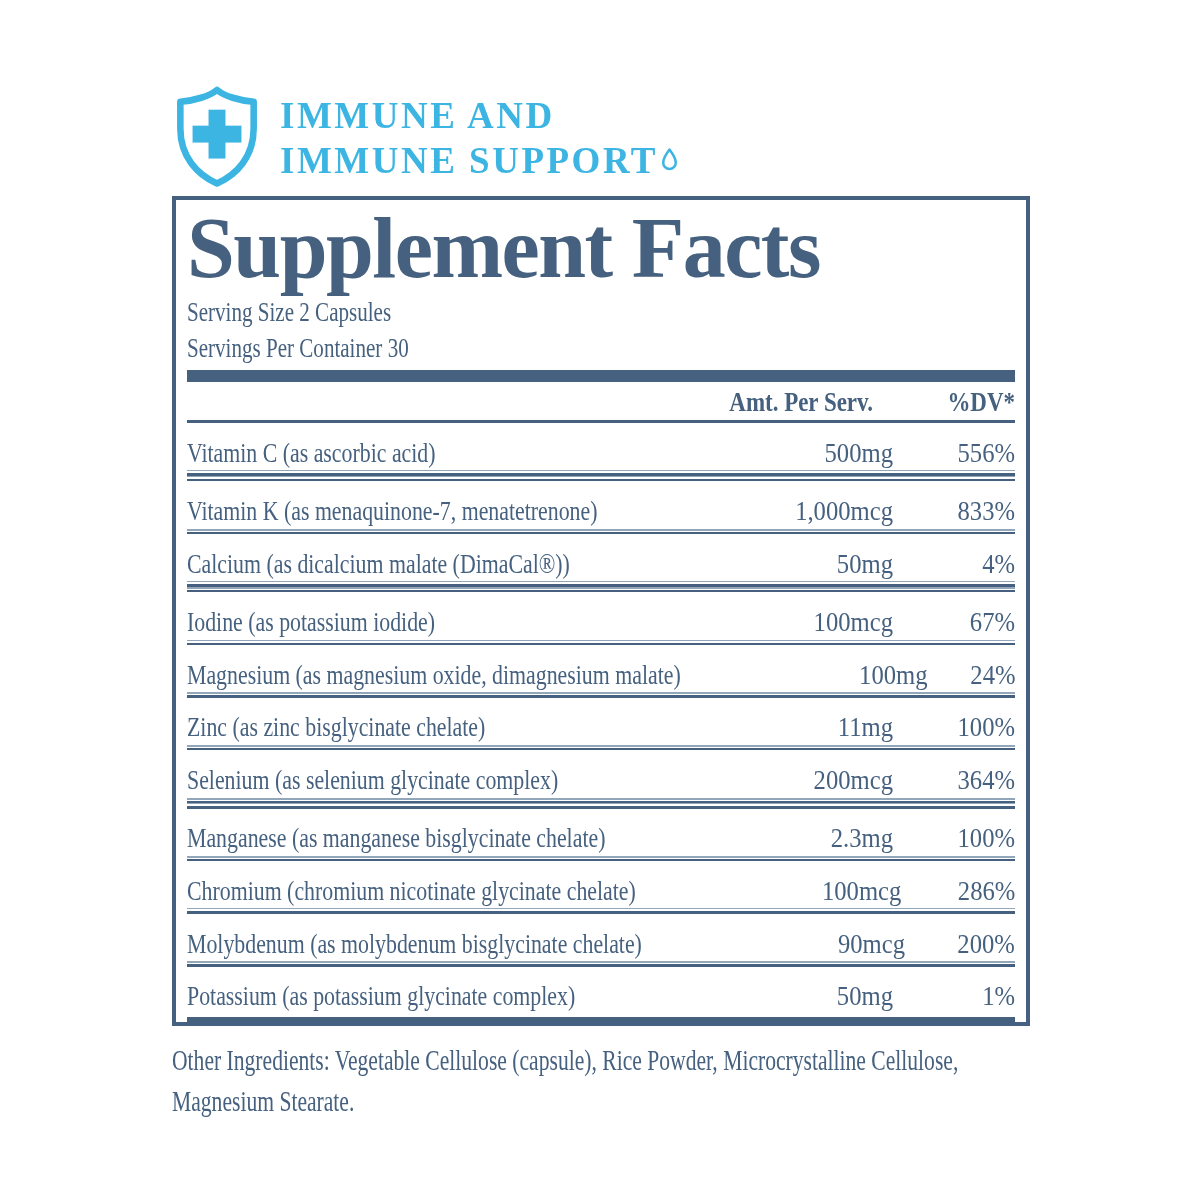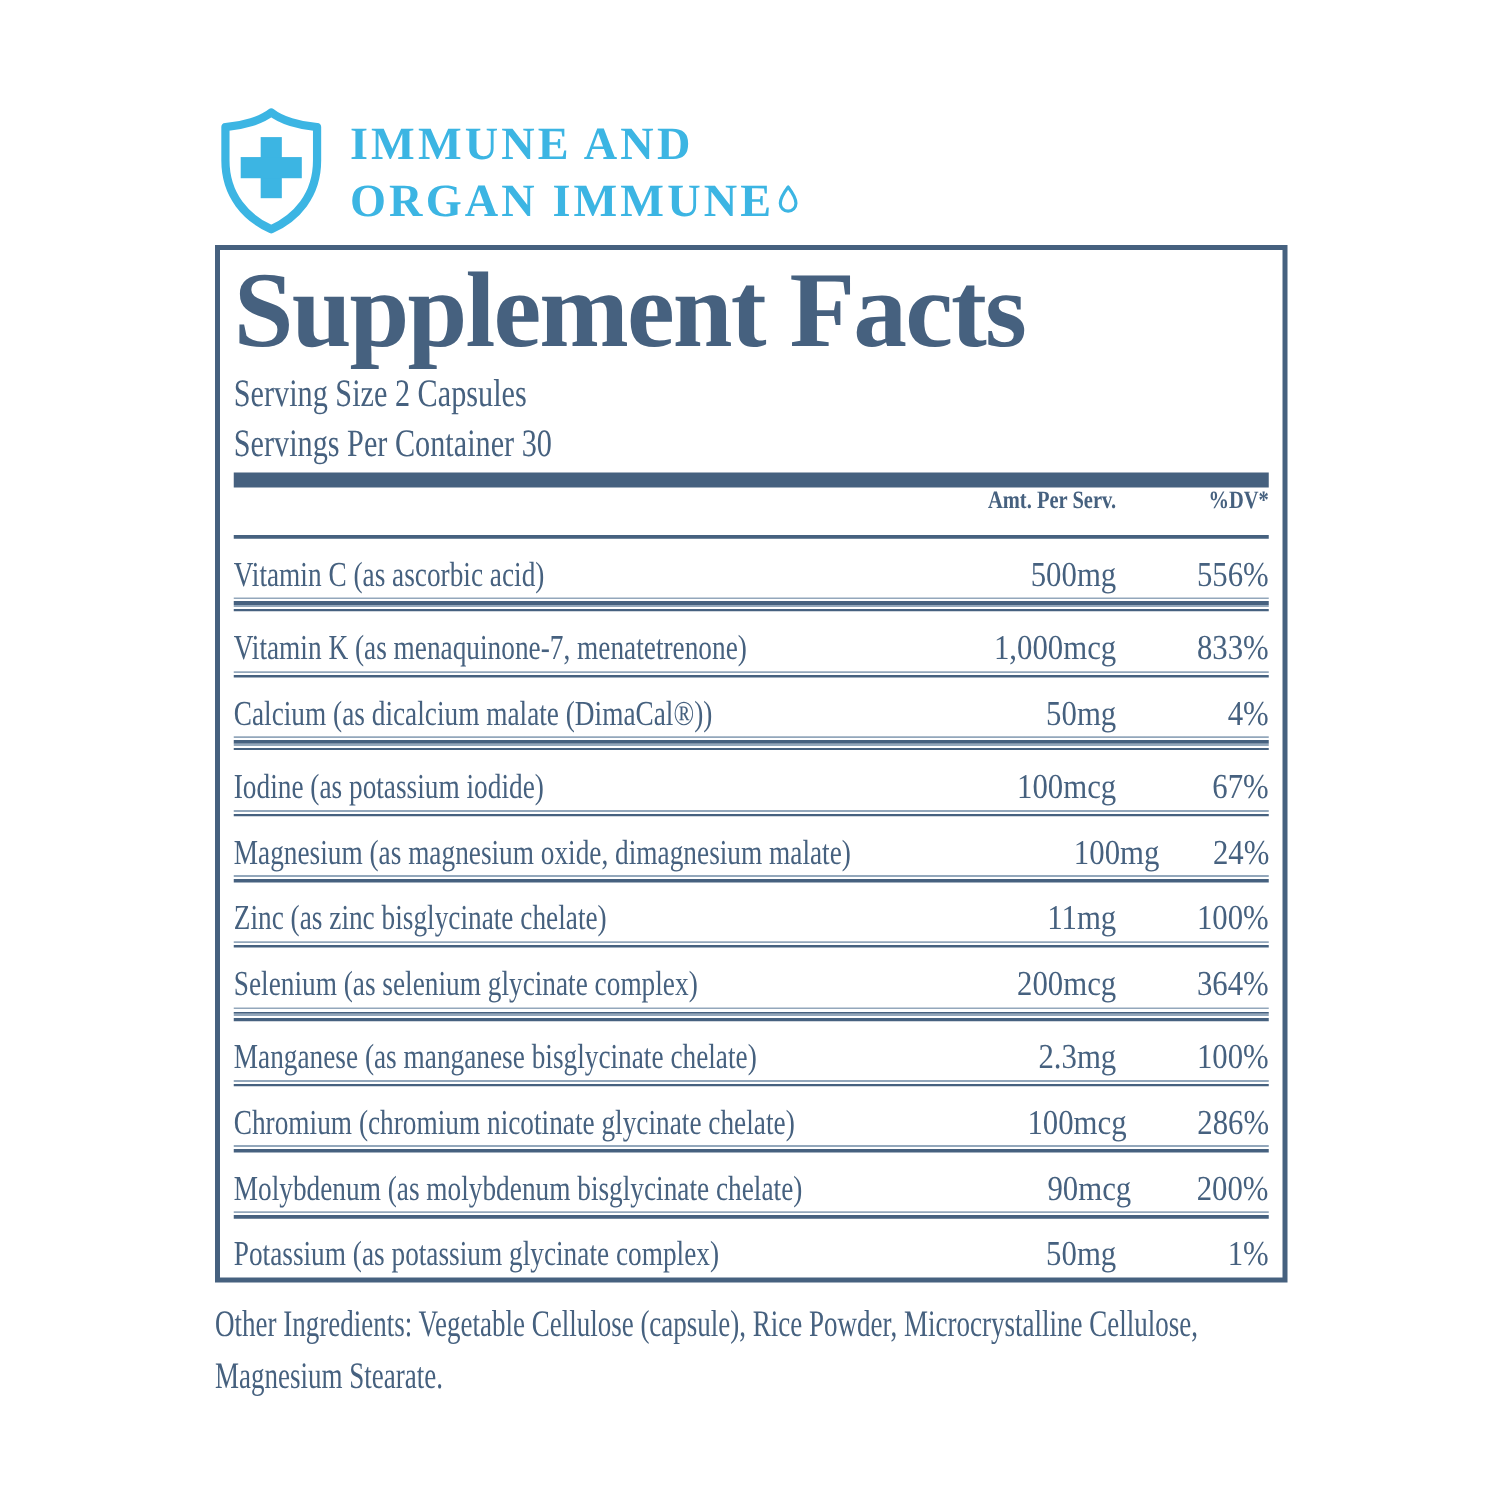--- a/index.html
+++ b/index.html
@@ -17,25 +17,25 @@
   .brand-text{color:var(--accent);font-weight:bold;font-size:37px;letter-spacing:2.5px;line-height:1.22;white-space:nowrap;}
   .brand-line{display:flex;align-items:flex-start;}
   .droplet{margin-left:3px;margin-top:-2px;}
   
   .panel{
     position:absolute;left:172px;top:196px;width:858px;height:830px;
     border:4px solid var(--ink);box-sizing:border-box;background:#fff;
     padding:0 11px;overflow:hidden;
   }
   .title{font-size:86px;font-weight:bold;letter-spacing:-1.5px;line-height:0.98;margin-top:6px;white-space:nowrap;}
-  .serving{margin-top:0;font-size:31px;line-height:1.0;}
+  .serving{margin-top:0;font-size:27px;line-height:1.0;}
   .serving-line{transform:scaleX(0.78);transform-origin:left center;white-space:nowrap;margin-top:9px;}
   .bar{height:12px;background:var(--ink);}
   .bar-top{margin-top:8px;}
-  .thead{display:flex;height:34px;font-weight:bold;font-size:20px;line-height:1;}
+  .thead{display:flex;align-items:flex-end;height:34px;font-weight:bold;font-size:28px;line-height:1;gap:20px;}
   .thead .sp{flex:1;}
   .col-amt-h{width:220px;text-align:right;white-space:nowrap;transform:scaleX(0.82);transform-origin:right center;}
   .col-dv-h{width:122px;text-align:right;white-space:nowrap;transform:scaleX(0.82);transform-origin:right center;}
   .thead-rule{border-top:3.5px solid var(--ink);margin-top:4px;}
   .row{display:flex;align-items:center;height:35.2px;font-size:28px;line-height:1;margin-top:12px;}
   .row .name{flex:1;white-space:nowrap;transform:scaleX(0.78);transform-origin:left center;}
   .row .amt{width:150px;text-align:right;white-space:nowrap;transform:scaleX(0.88);transform-origin:right center;}
   .row .dv{width:122px;text-align:right;white-space:nowrap;transform:scaleX(0.88);transform-origin:right center;}
   .sep{height:5.5px;background:linear-gradient(to bottom,var(--rule-light) 0 1.5px,transparent 1.5px 3.2px,var(--ink) 3.2px 5.5px);}
   .bar-bottom{margin-top:3px;}
@@ -59,21 +59,21 @@
         <path d="M50 6 C42 12.5, 26 17.5, 11 18.5 L11 47 C11 77 29 96 50 105.5 C71 96 89 77 89 47 L89 18.5 C74 17.5 58 12.5 50 6 Z" fill="none" stroke="var(--accent)" stroke-width="7" stroke-linejoin="round"></path>
         <rect x="41" y="27" width="18" height="52" fill="var(--accent)"></rect>
         <rect x="24" y="44" width="52" height="18" fill="var(--accent)"></rect>
       </svg>
     </span>
     <div class="brand-text">
       <div class="brand-line">
         <span>IMMUNE AND</span>
       </div>
       <div class="brand-line">
-        <span>ORGAN IMMUNE</span>
+        <span>IMMUNE SUPPORT</span>
         <span class="droplet">
           <svg width="17" height="23" viewBox="0 0 16 22" aria-hidden="true">
             <path d="M8 1.5 C8 1.5 2 9.5 2 14 a6 6 0 0 0 12 0 C14 9.5 8 1.5 8 1.5 Z" fill="none" stroke="var(--accent)" stroke-width="2.4" stroke-linejoin="round"></path>
           </svg>
         </span>
       </div>
     </div>
   </div>
 
   <div class="panel">

